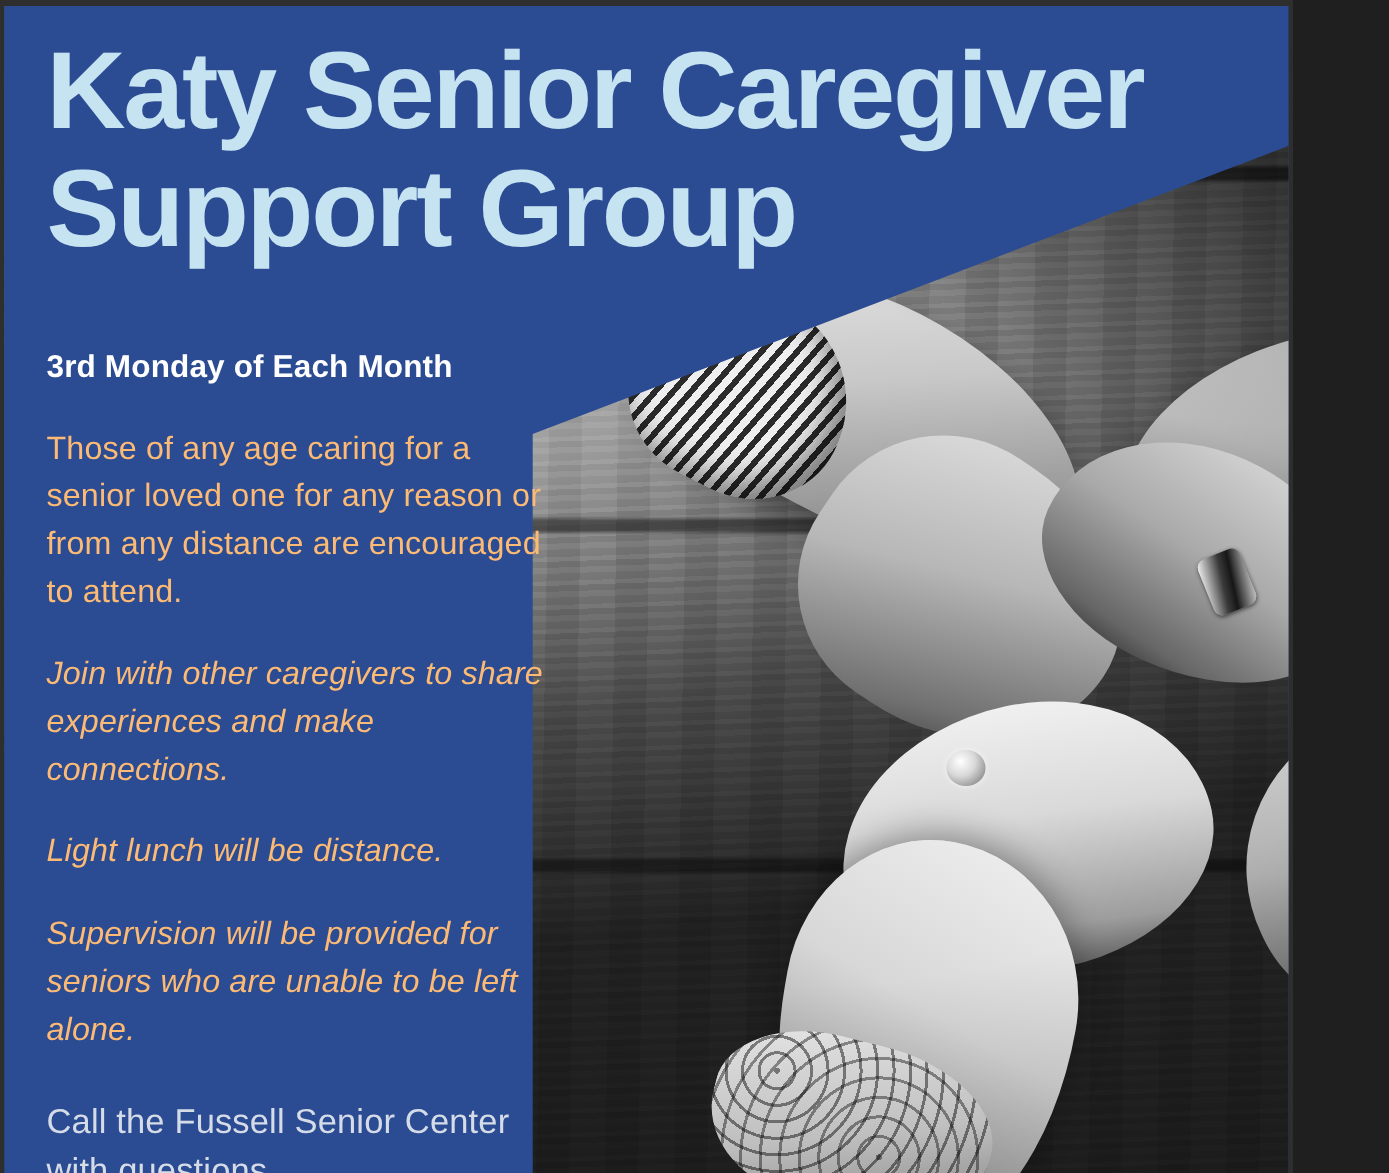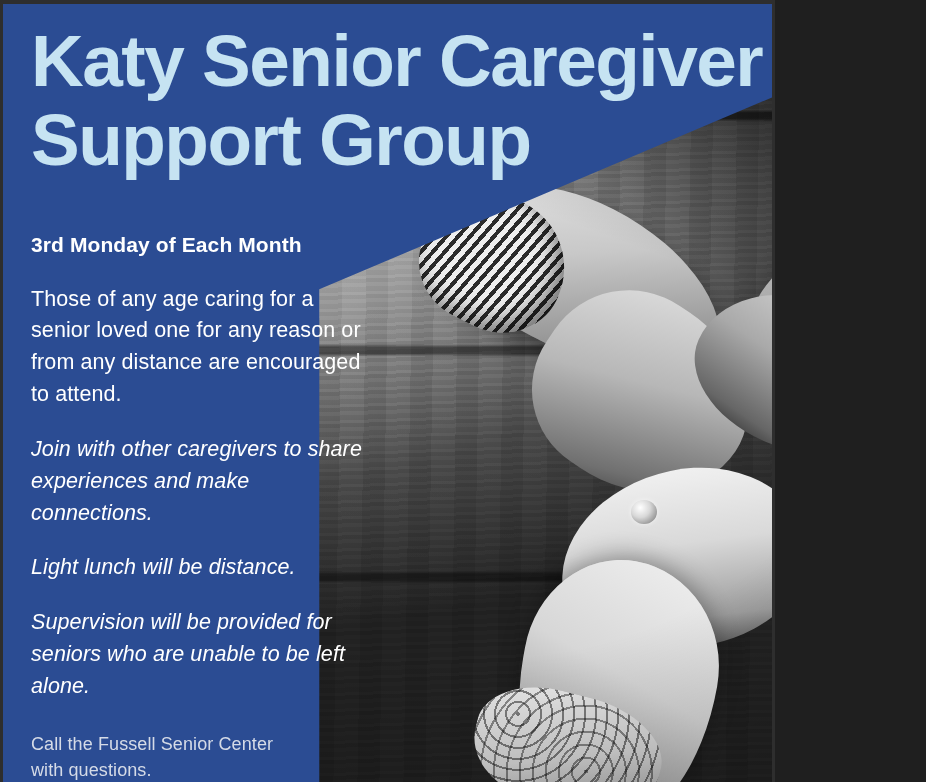--- a/index.html
+++ b/index.html
@@ -3,21 +3,21 @@
 <meta charset="utf-8">
 <title>Katy Senior Caregiver Support Group Flyer</title>
 <style>
   * { margin:0; padding:0; box-sizing:border-box; }
   html, body {
     background:#1f1f1f;
     font-family:"Liberation Sans", sans-serif;
   }
   #flyer {
     position:relative;
-    width:775px;
+    width:862px;
     height:782px;
     overflow:hidden;
     background:#2b4c93;
     border-top:4px solid #2e2e2e;
     border-left:3px solid #2e2e2e;
     border-right:3px solid #2e2e2e;
   }
 
   
   .photo {
@@ -169,32 +169,32 @@
   }
   .meta { margin-top:48px; }
   .meta-line {
     color:#ffffff;
     font-size:21px;
     font-weight:bold;
     line-height:1.62;
     letter-spacing:.1px;
   }
   .body-block {
-    color:#ffffff;
+    color:#fdba74;
     font-size:21.5px;
     line-height:1.48;
     margin-top:22px;
     letter-spacing:.1px;
     max-width:348px;
   }
   .body-block.tight { margin-top:23px;font-style:italic; }
   .contact { margin-top:28px; }
   .contact-line {
     color:#d5dbe7;
-    font-size:18px;
+    font-size:23px;
     line-height:1.47;
     letter-spacing:.1px;
   }
 </style>
 </head>
 <body>
 
 <div id="flyer">
 
   <div class="photo">

